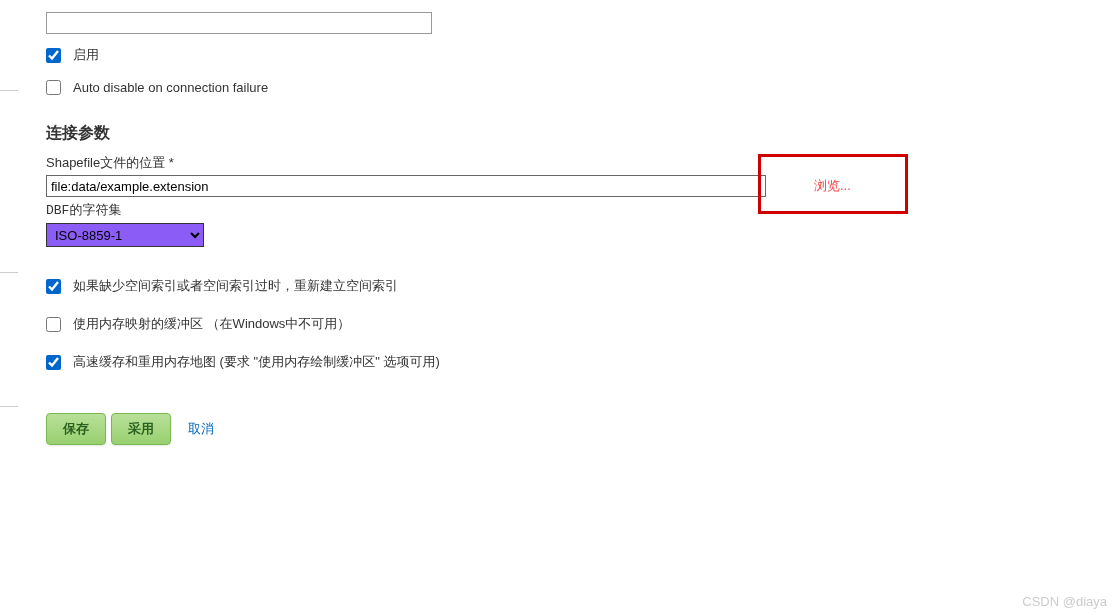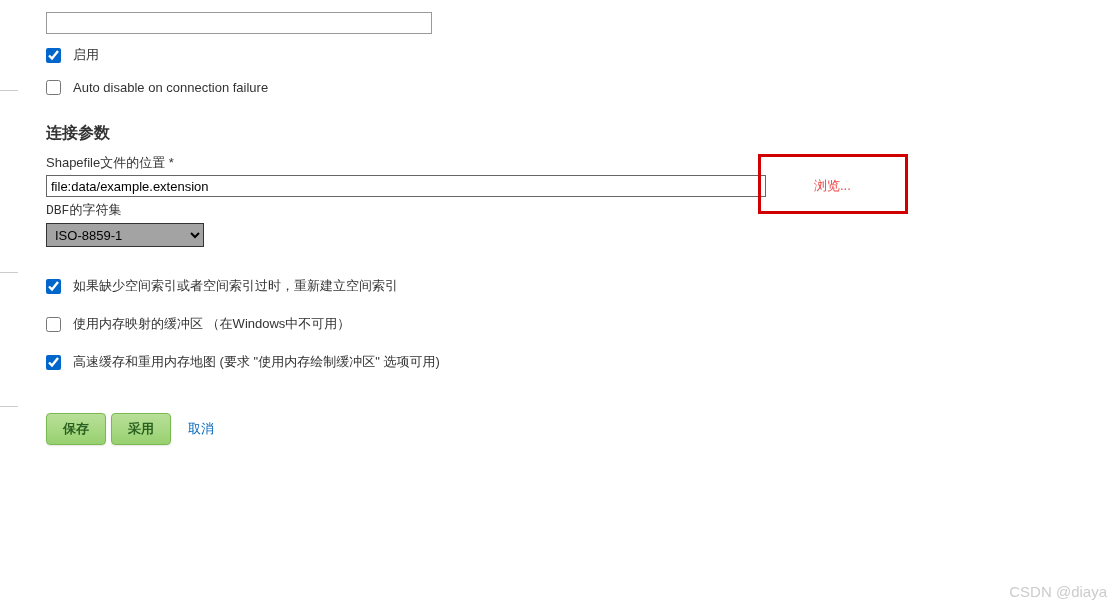--- a/index.html
+++ b/index.html
@@ -87,21 +87,21 @@
       margin-top: 2px;
       margin-bottom: 4px;
       font-family: Liberation Mono, monospace;
     }
     .charset-select {
       width: 158px;
       height: 24px;
       border: 1px solid #333;
       padding: 2px 4px;
       font-size: 13px;
-      background: #a3a3a3;
+      background: #8b5cf6;
     }
     .options-block {
       margin-top: 30px;
     }
     .options-block .checkbox-row {
       margin-bottom: 20px;
     }
     .button-row {
       margin-top: 42px;
       display: flex;
@@ -127,23 +127,23 @@
       text-decoration: none;
     }
     .left-tick {
       position: absolute;
       left: 0;
       width: 18px;
       border-top: 1px solid #ccc;
     }
     .watermark {
       position: absolute;
-      bottom: 15px;
+      bottom: 6px;
       right: 12px;
-      font-size: 15px;
+      font-size: 13px;
       color: #ccc;
     }
   </style>
 </head>
 <body>
 
 <div class="left-tick" style="top:90px;"></div>
 <div class="left-tick" style="top:272px;"></div>
 <div class="left-tick" style="top:406px;"></div>
 

